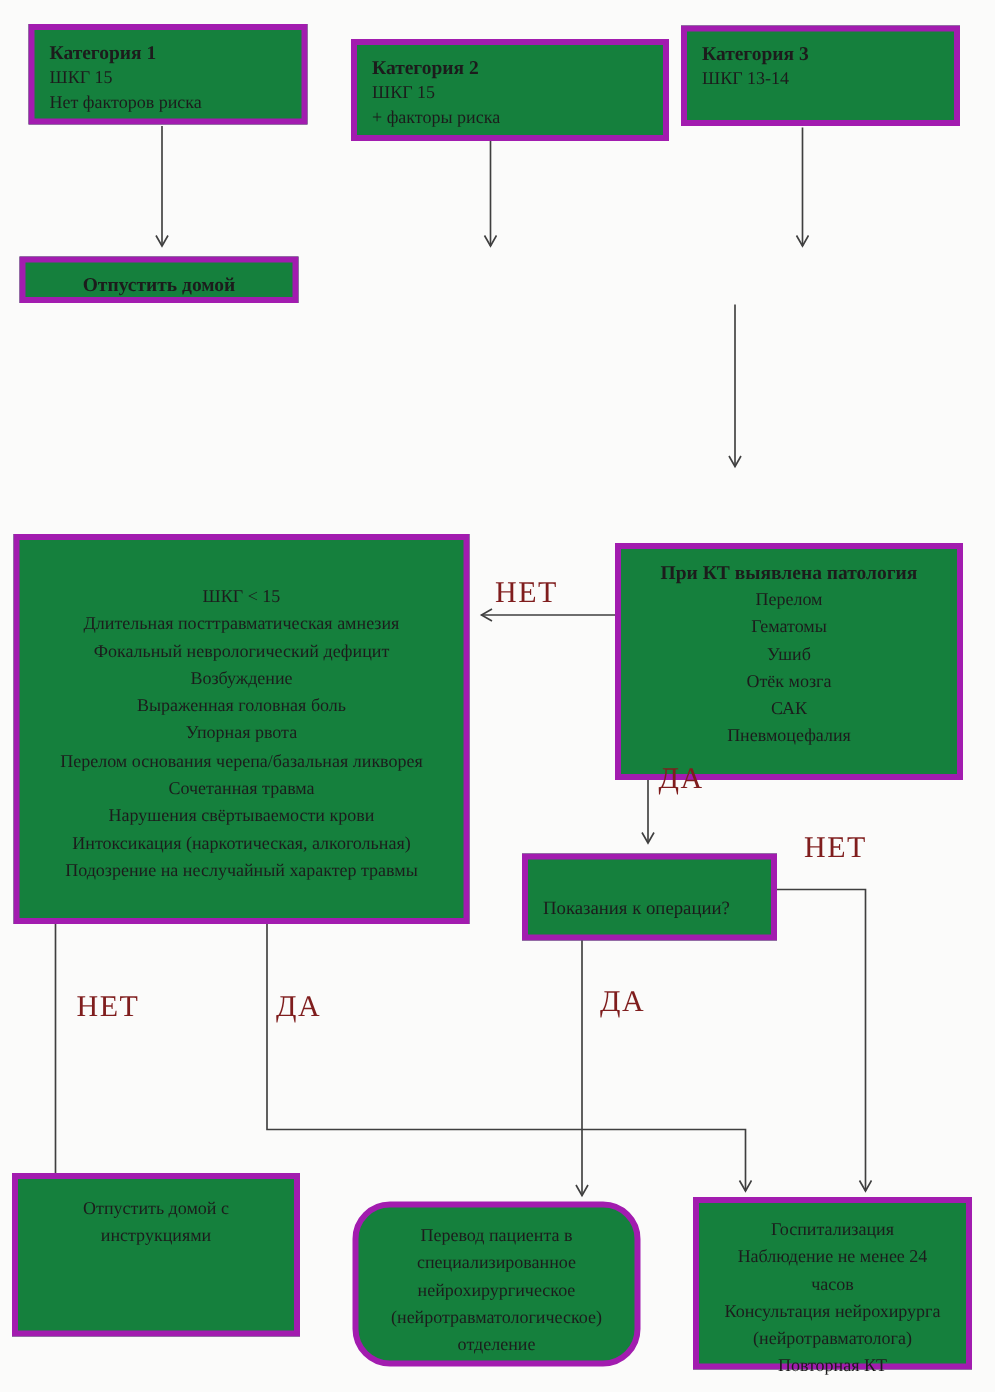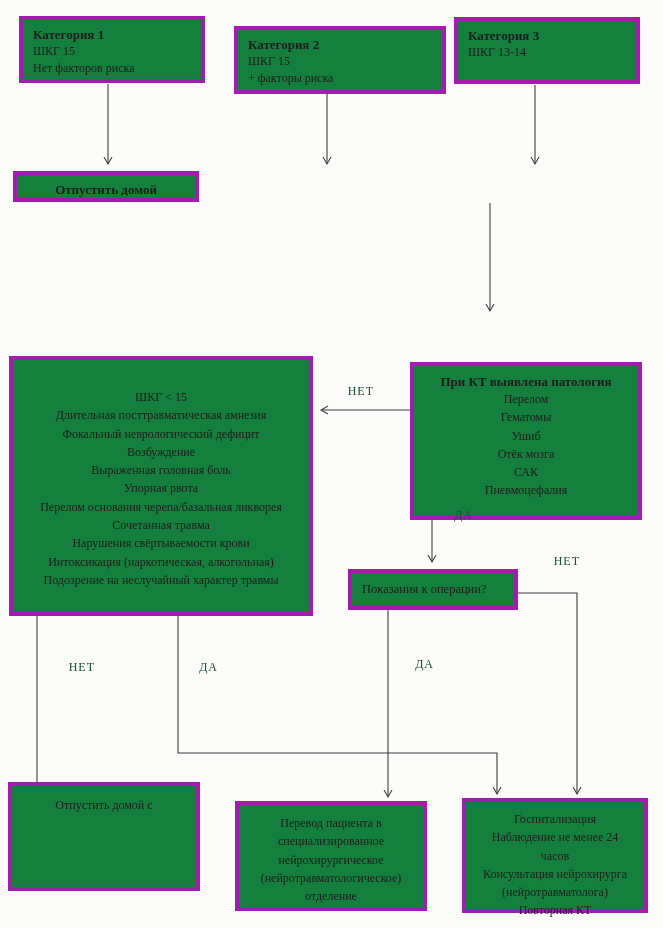--- a/index.html
+++ b/index.html
@@ -49,29 +49,29 @@
     font-size: 13px;
     text-align: center;
   }
   .list-box {
     text-align: center;
   }
   .list-box .line {
     line-height: 18.3px;
   }
   .question-box {
-    padding: 9px 10px;
+    padding: 25px 10px;
     font-size: 12.5px;
     text-align: left;
   }
   .flow-label {
     position: absolute;
-    font-size: 12px;
-    color: #14532d;
-    text-align: right;
+    font-size: 20px;
+    color: #7f1d1d;
+    text-align: left;
     letter-spacing: 1px;
   }
 </style>
 </head>
 <body>
 
 <div class="canvas">
 
   <svg class="connectors" viewBox="0 0 663 928" xmlns="http://www.w3.org/2000/svg">
     <defs>
@@ -138,23 +138,24 @@
     <div class="line">САК</div>
     <div class="line">Пневмоцефалия</div>
   </div>
 
   <div class="box question-box" style="left:348px; top:569px; width:170px; height:41px;">
     <span>Показания к операции?</span>
   </div>
 
   <div class="box list-box" style="left:8px; top:782px; width:192px; height:109px; padding-top:10px;">
     <div class="line">Отпустить домой с</div>
+    <div class="line">инструкциями</div>
   </div>
 
-  <div class="box list-box" style="left:235px; top:801px; width:192px; height:110px; padding-top:9px;">
+  <div class="box list-box" style="left:235px; top:801px; width:192px; height:110px; padding-top:9px;border-radius:25px;">
     <div class="line">Перевод пациента в</div>
     <div class="line">специализированное</div>
     <div class="line">нейрохирургическое</div>
     <div class="line">(нейротравматологическое)</div>
     <div class="line">отделение</div>
   </div>
 
   <div class="box list-box" style="left:462px; top:798px; width:186px; height:115px; padding-top:8px;">
     <div class="line">Госпитализация</div>
     <div class="line">Наблюдение не менее 24</div>

